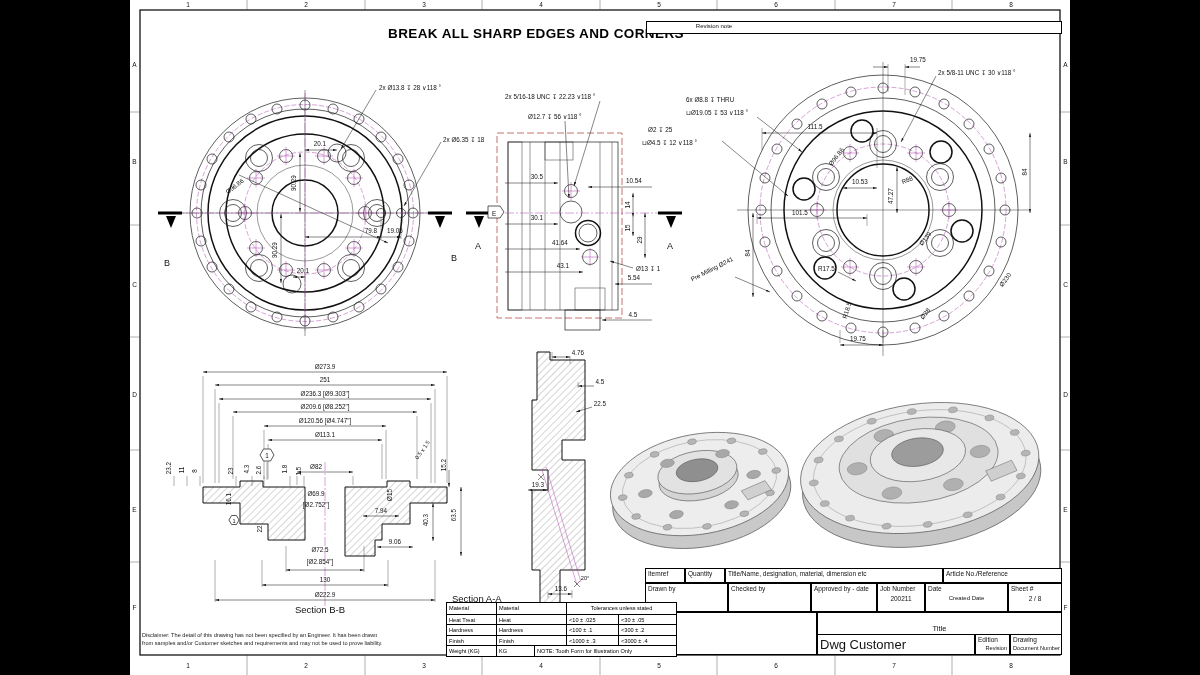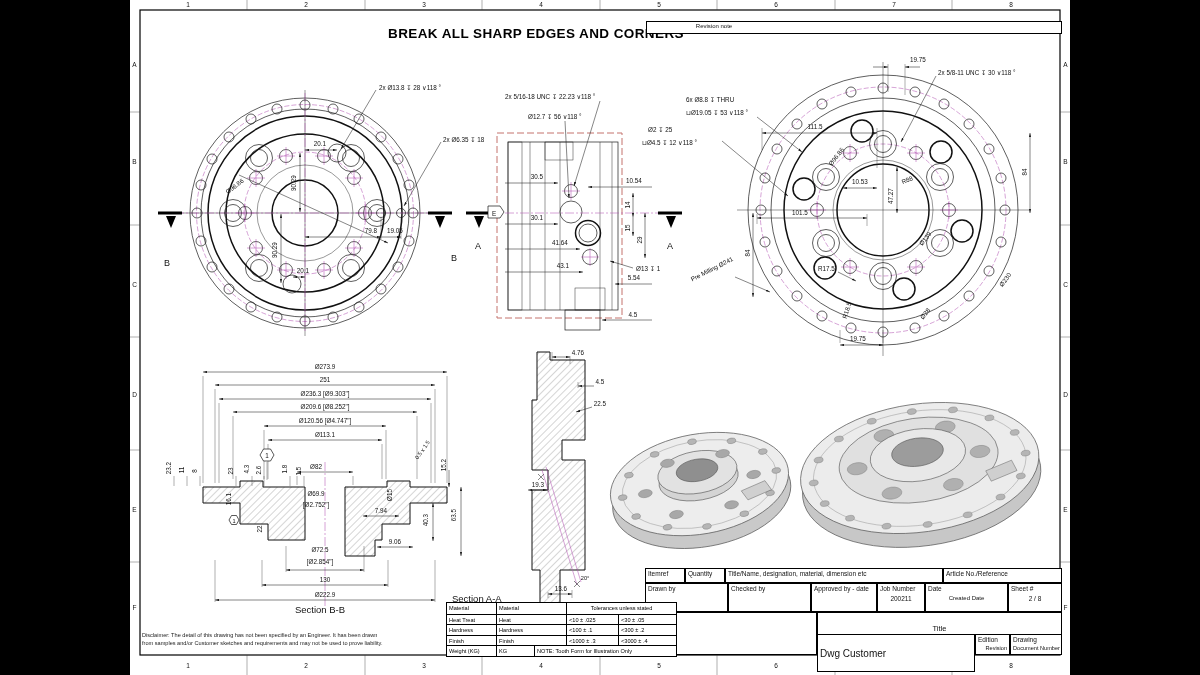--- a/index.html
+++ b/index.html
@@ -509,21 +509,21 @@
   <div class="cell" style="left:925px;top:583px;width:83px;height:29px">
     <span>Date</span>
     <div style="text-align:center;margin-top:3px;font-size:6px">Created Date</div>
   </div>
   <div class="cell" style="left:1008px;top:583px;width:54px;height:29px">
     <span>Sheet #</span>
     <div style="text-align:center;margin-top:3px">2 / 8</div>
   </div>
   <div class="cell" style="left:645px;top:612px;width:172px;height:43px"></div>
   <div class="cell cent" style="left:817px;top:612px;width:245px;height:32px;font-size:7.5px">Title</div>
-  <div class="cell" style="left:817px;top:634px;width:158px;height:38px;display:flex;align-items:center;font-size:10px">Dwg Customer</div>
+  <div class="cell" style="left:817px;top:634px;width:158px;height:21px;display:flex;align-items:center;font-size:13px">Dwg Customer</div>
   <div class="cell" style="left:975px;top:634px;width:35px;height:21px">
     <span>Edition</span>
     <div style="text-align:right;font-size:5.6px;margin-top:2px">Revision</div>
   </div>
   <div class="cell" style="left:1010px;top:634px;width:52px;height:21px">
     <span>Drawing</span>
     <div style="font-size:5.6px;margin-top:2px;white-space:nowrap">Document Number</div>
   </div>
 </div>
 

